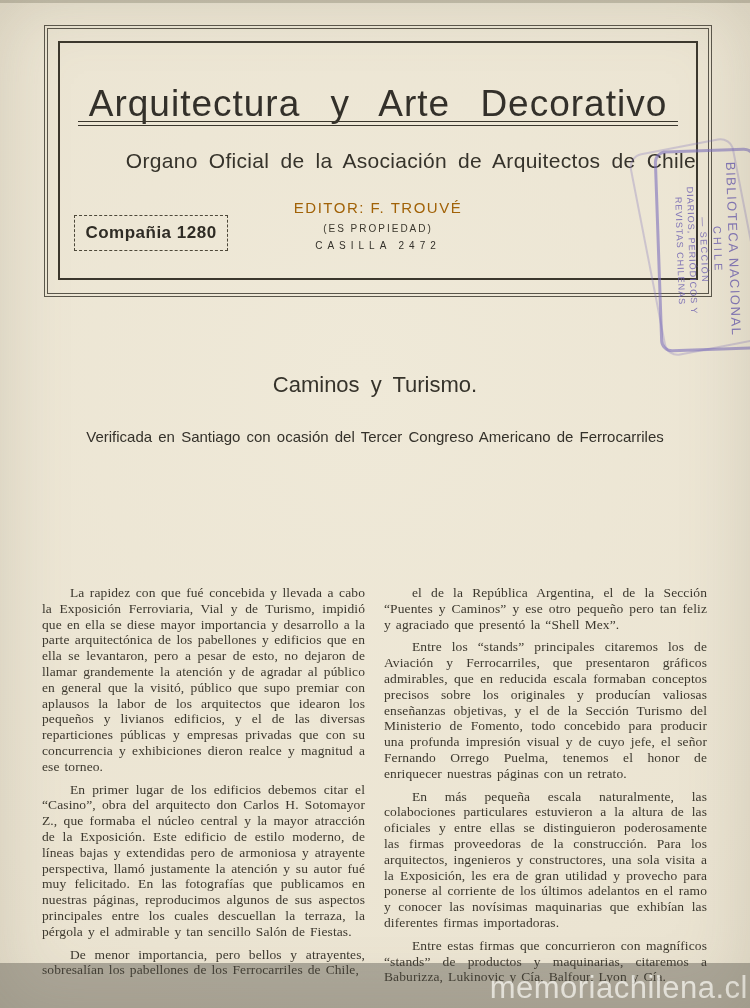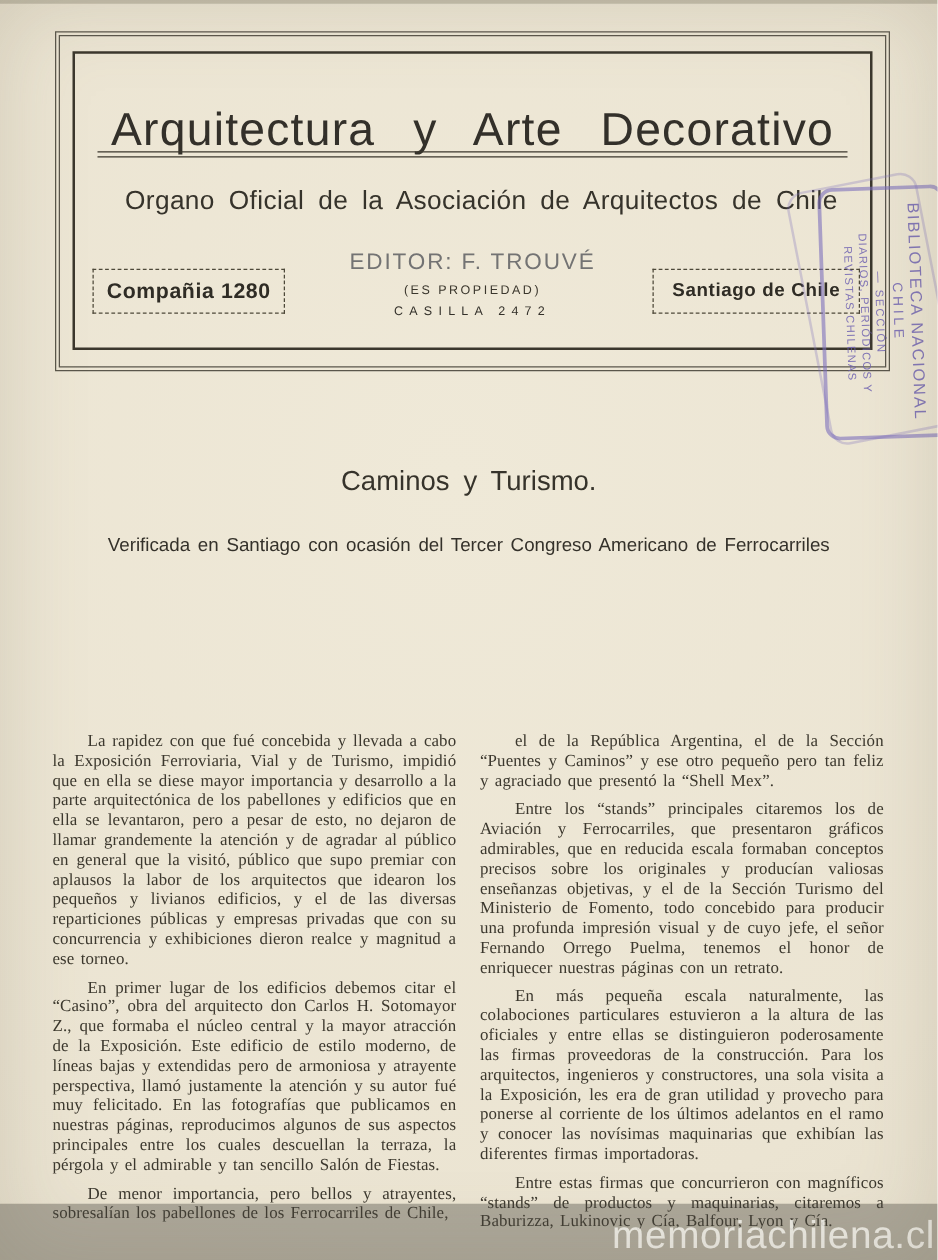--- a/index.html
+++ b/index.html
@@ -29,27 +29,27 @@
   .mast-title {
     position:absolute; left:0; right:0; top:40px; text-align:center;
     font-size:37px; font-weight:400; letter-spacing:1px; word-spacing:19px;
     color:#33302a; white-space:nowrap;
   }
   .mast-rule {
     position:absolute; left:18px; right:18px; top:78px; height:3px;
     border-top:1px solid #3b372d; border-bottom:1px solid #3b372d;
   }
   .mast-sub {
-    position:absolute; left:0; right:0; top:106px; text-align:left;
+    position:absolute; left:0; right:0; top:106px; text-align:right;
     font-size:21px; letter-spacing:0.3px; word-spacing:5px; color:#36332b;
     white-space:nowrap;
     padding-left:40px;
   }
   .editor-block { position:absolute; left:0; right:0; top:156px; text-align:center; }
-  .editor-name { font-size:18px; letter-spacing:1.5px; color:#737373; }
+  .editor-name { font-size:15px; letter-spacing:1.5px; color:#a16207; }
   .editor-note { font-size:10px; letter-spacing:2px; margin-top:7px; color:#3b372d; }
   .editor-casilla { font-size:10px; letter-spacing:5px; margin-top:6px; color:#33302a; }
   .dash-box {
     position:absolute; top:172px; height:34px; line-height:34px;
     border:1px dashed #4d4839; text-align:center; font-weight:bold; color:#2f2c25;
   }
   .box-company { left:14px; width:152px; font-size:17px; letter-spacing:0.5px; }
   .box-city   { right:8px; width:164px; font-size:15px; letter-spacing:0.5px; }
 
   
@@ -114,21 +114,20 @@
   <div class="mast-inner">
     <div class="mast-title">Arquitectura y Arte Decorativo</div>
     <div class="mast-rule"></div>
     <div class="mast-sub">Organo Oficial de la Asociación de Arquitectos de Chile</div>
     <div class="editor-block">
       <div class="editor-name">EDITOR: F. TROUVÉ</div>
       <div class="editor-note">(ES PROPIEDAD)</div>
       <div class="editor-casilla">CASILLA 2472</div>
     </div>
     <div class="dash-box box-company">Compañia 1280</div>
-    <div class="dash-box box-city">Santiago de Chile</div>
   </div>
 </div>
 
 <div class="stamp-ghost"></div>
 <div class="stamp">
   <div class="s1">BIBLIOTECA NACIONAL</div>
   <div class="s2">CHILE</div>
   <div class="s3">— SECCIÓN</div>
   <div class="s4">DIARIOS, PERIÓDICOS Y</div>
   <div class="s5">REVISTAS CHILENAS</div>

